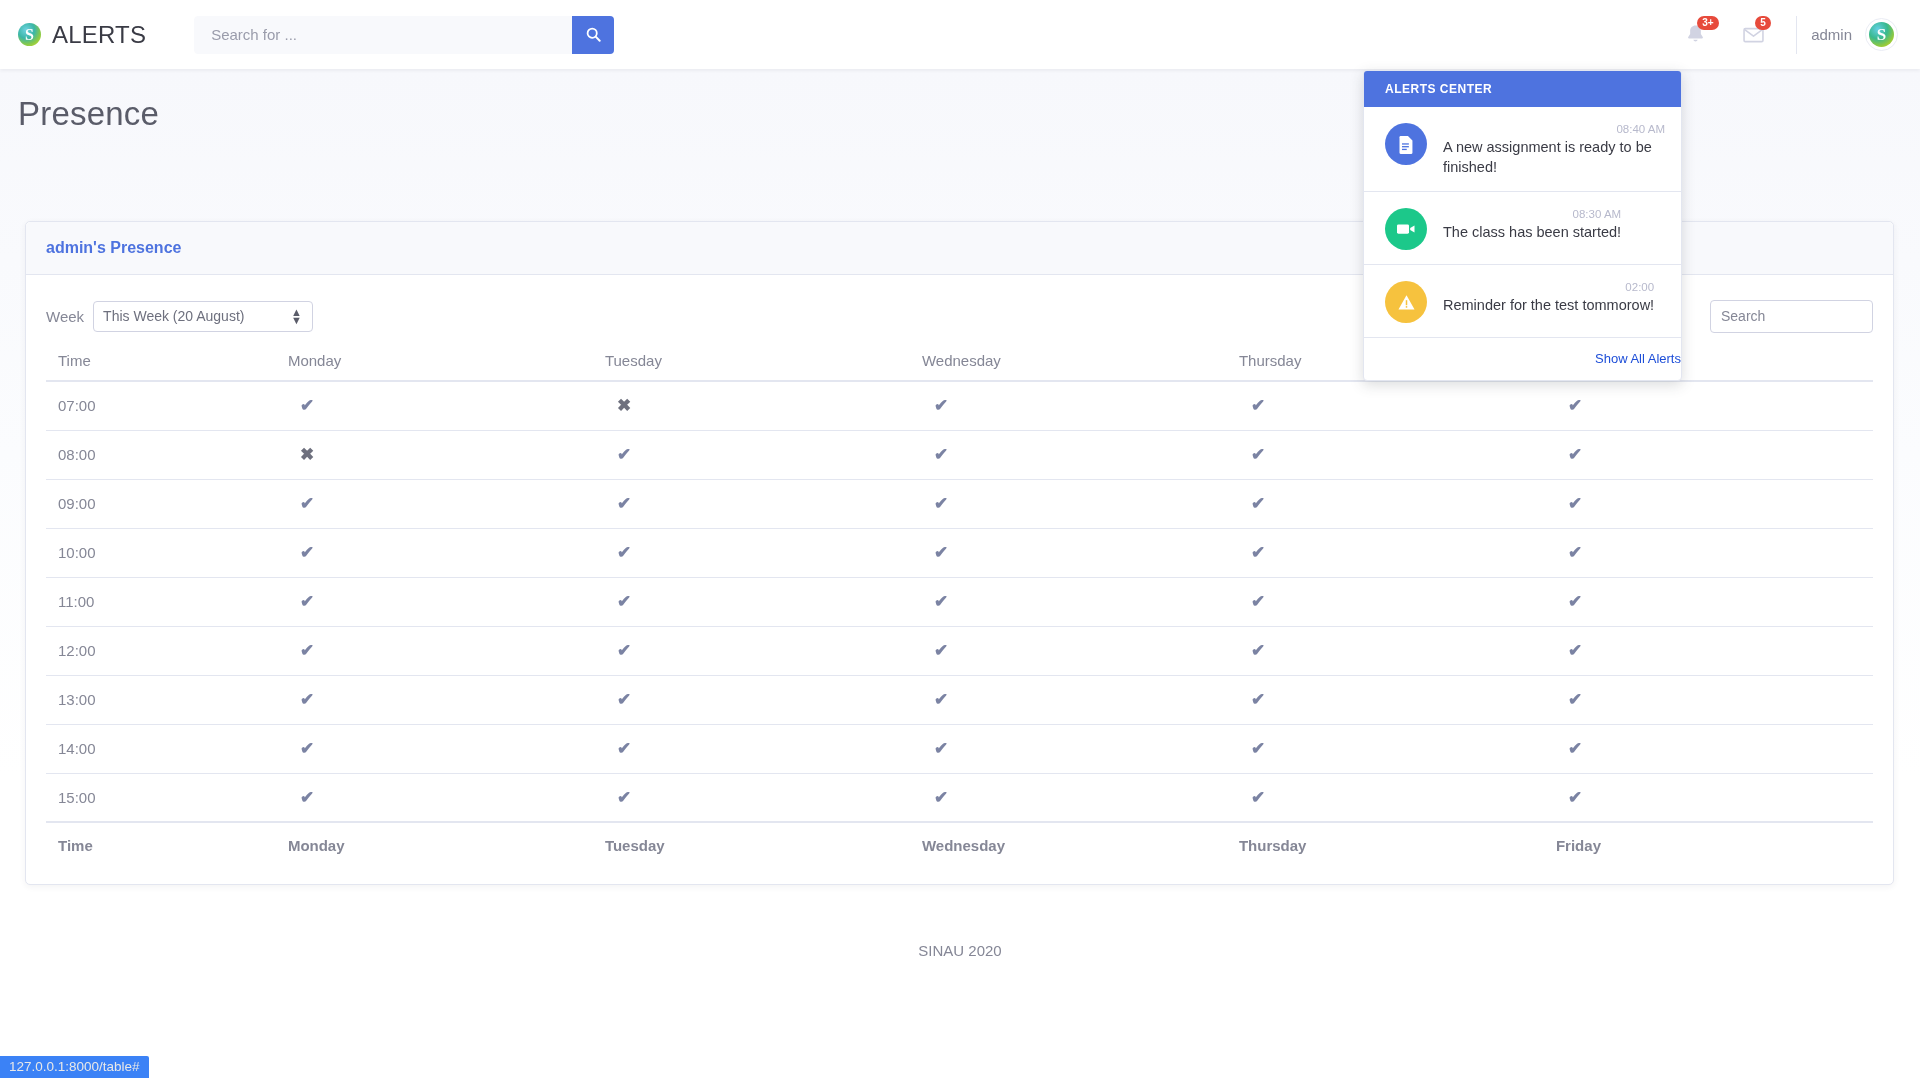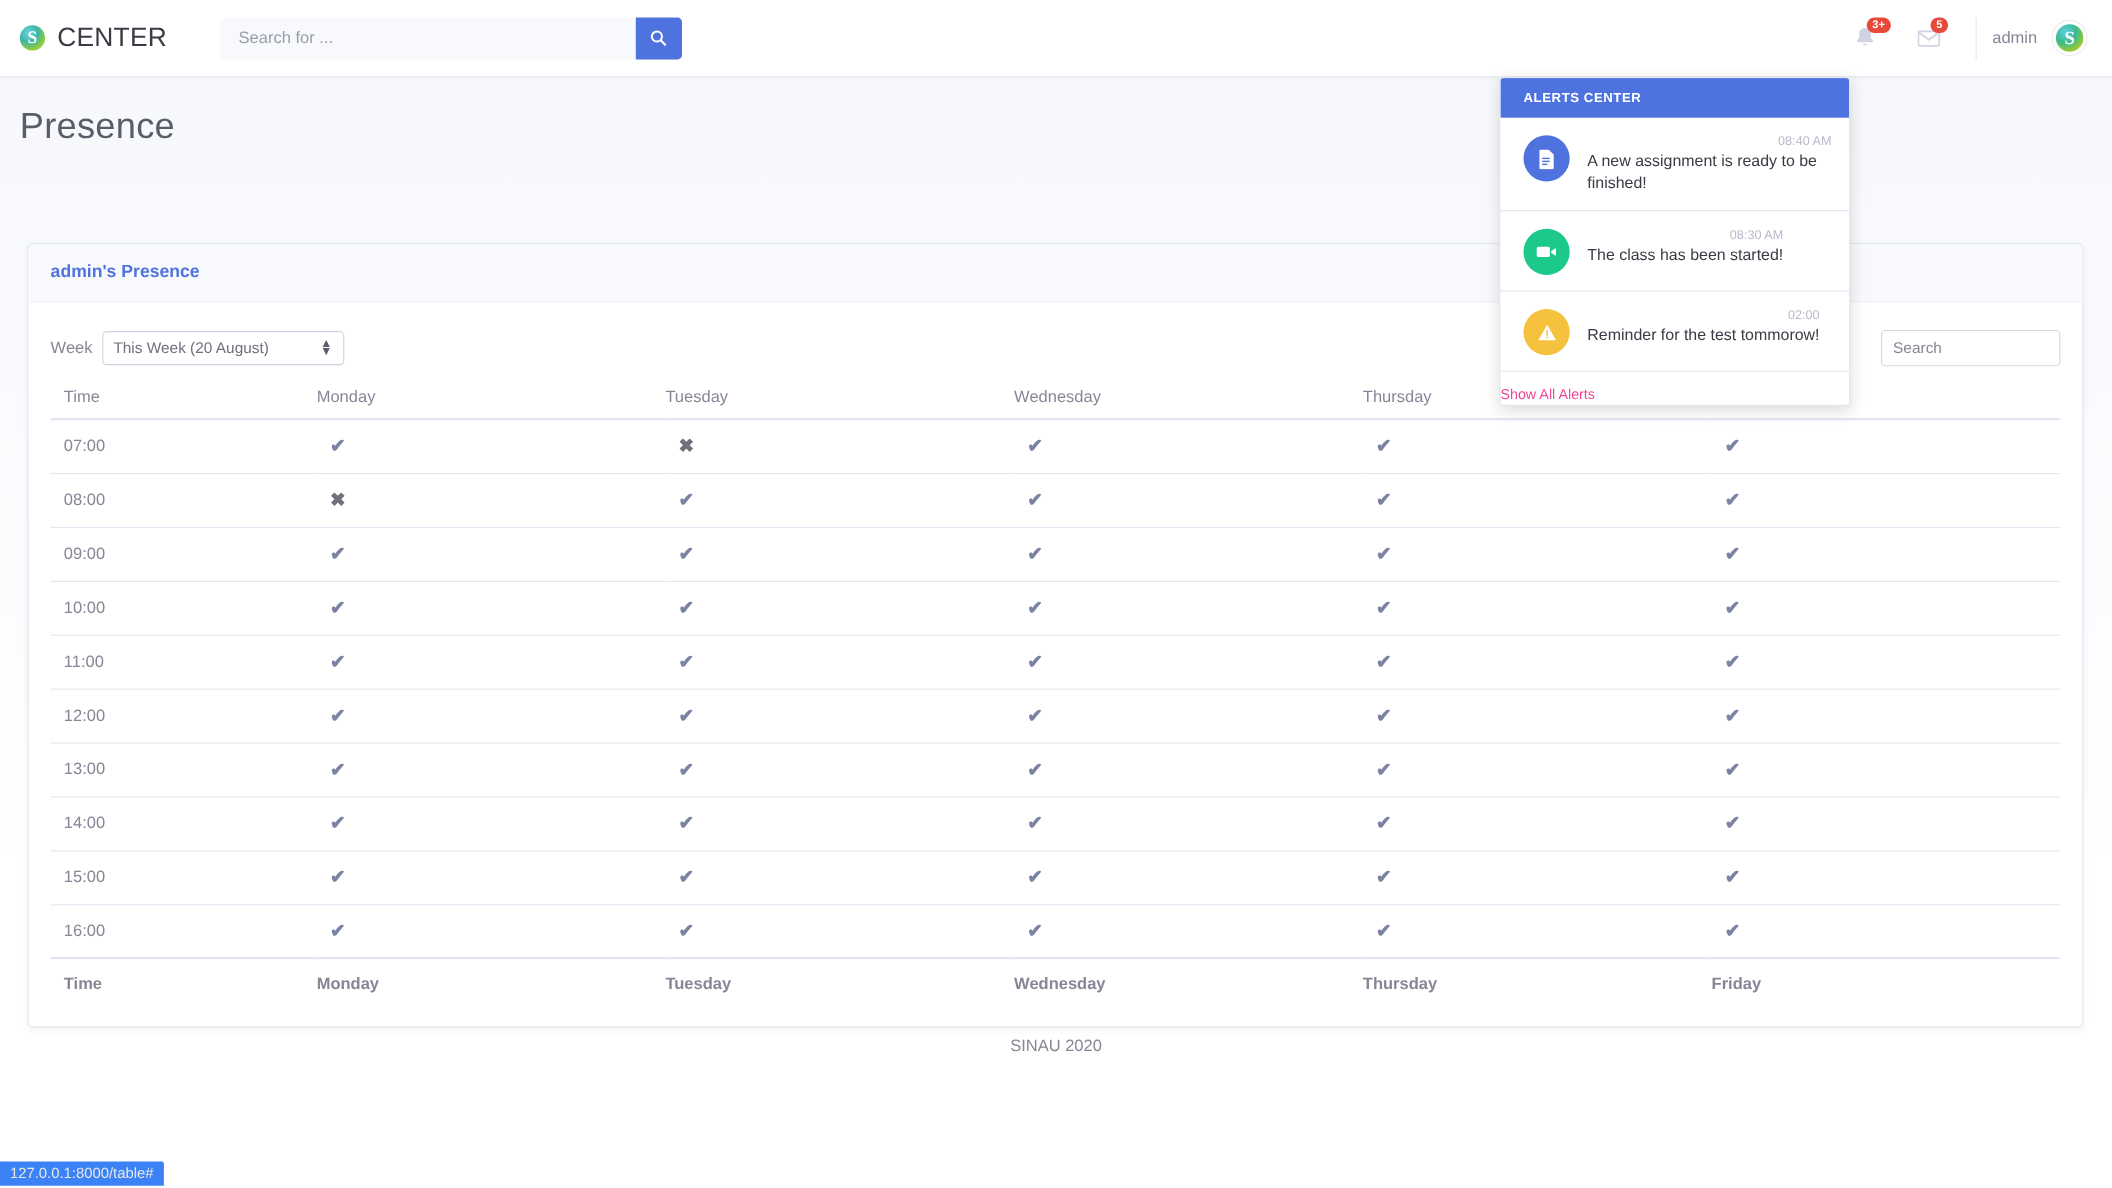--- a/index.html
+++ b/index.html
@@ -182,22 +182,22 @@
     display: flex; align-items: center; justify-content: center;
     margin-right: 16px; margin-top: 2px;
   }
   .dot-primary { background: #4e73df; }
   .dot-success { background: #1cc88a; }
   .dot-warning { background: #f6c23e; }
   .alert-text { padding-top: 2px; }
   .alert-time { font-size: 11.5px; color: #b7b9cc; margin-bottom: 2px; text-align: right; }
   .alert-msg { font-size: 14.5px; color: #3a3b45; line-height: 1.38; }
   .alerts-footer {
-    text-align: left; font-size: 13px; color: #ec4899;
-    padding: 13px 0 2px; cursor: pointer;
+    text-align: right; font-size: 13px; color: #1d4ed8;
+    padding: 13px 0 14px; cursor: pointer;
   }
 
   
   .site-footer {
     position: absolute; top: 873px; left: 0; width: 1920px;
     text-align: center; font-size: 15px; color: #858796;
   }
   .status-bar {
     position: absolute; left: 0; top: 1056px;
     background: #3b82f6; color: #e8e8e8;
@@ -207,21 +207,21 @@
     z-index: 90;
   }
 </style>
 </head>
 <body>
 
 <div class="topbar">
 
   <div class="brand">
     <span class="logo-circle">S</span>
-    <span class="brand-name">CENTER</span>
+    <span class="brand-name">ALERTS</span>
   </div>
 
   <div class="search-wrap">
     <input class="search-input" type="text" placeholder="Search for ..." style="">
     <button class="search-btn">
       <svg width="15" height="15" viewBox="0 0 16 16">
         <circle cx="6.6" cy="6.6" r="4.9" fill="none" stroke="#ffffff" stroke-width="1.9"></circle>
         <line x1="10.3" y1="10.3" x2="14.6" y2="14.6" stroke="#ffffff" stroke-width="2.1" stroke-linecap="round"></line>
       </svg>
     </button>
@@ -357,28 +357,20 @@
               <td class="col-day"><span class="mark cell-pad tick">✔</span></td>
             </tr>
             <tr>
               <td class="col-time">15:00</td>
               <td class="col-day"><span class="mark cell-pad tick">✔</span></td>
               <td class="col-day"><span class="mark cell-pad tick">✔</span></td>
               <td class="col-day"><span class="mark cell-pad tick">✔</span></td>
               <td class="col-day"><span class="mark cell-pad tick">✔</span></td>
               <td class="col-day"><span class="mark cell-pad tick">✔</span></td>
             </tr>
-            <tr>
-              <td class="col-time">16:00</td>
-              <td class="col-day"><span class="mark cell-pad tick">✔</span></td>
-              <td class="col-day"><span class="mark cell-pad tick">✔</span></td>
-              <td class="col-day"><span class="mark cell-pad tick">✔</span></td>
-              <td class="col-day"><span class="mark cell-pad tick">✔</span></td>
-              <td class="col-day"><span class="mark cell-pad tick">✔</span></td>
-            </tr>
           </tbody>
         <tfoot>
           <tr>
             <th class="col-time">Time</th>
             <th class="col-day">Monday</th>
             <th class="col-day">Tuesday</th>
             <th class="col-day">Wednesday</th>
             <th class="col-day">Thursday</th>
             <th class="col-day">Friday</th>
           </tr>

